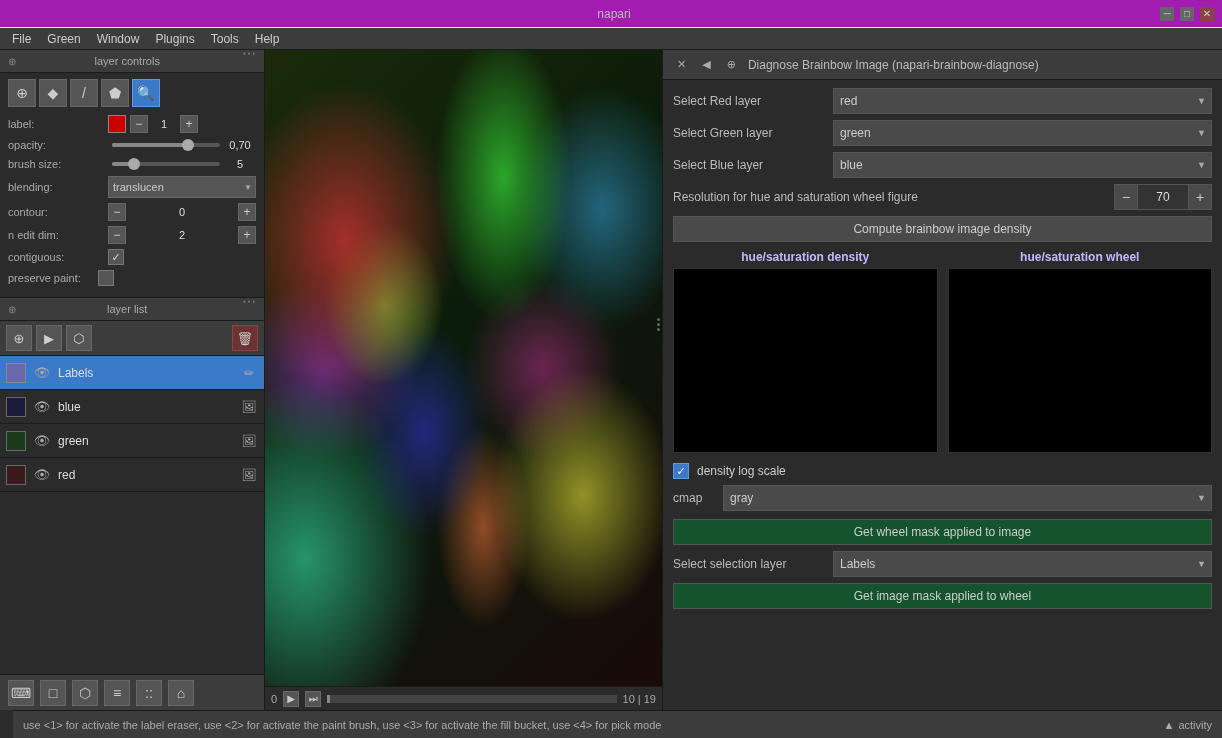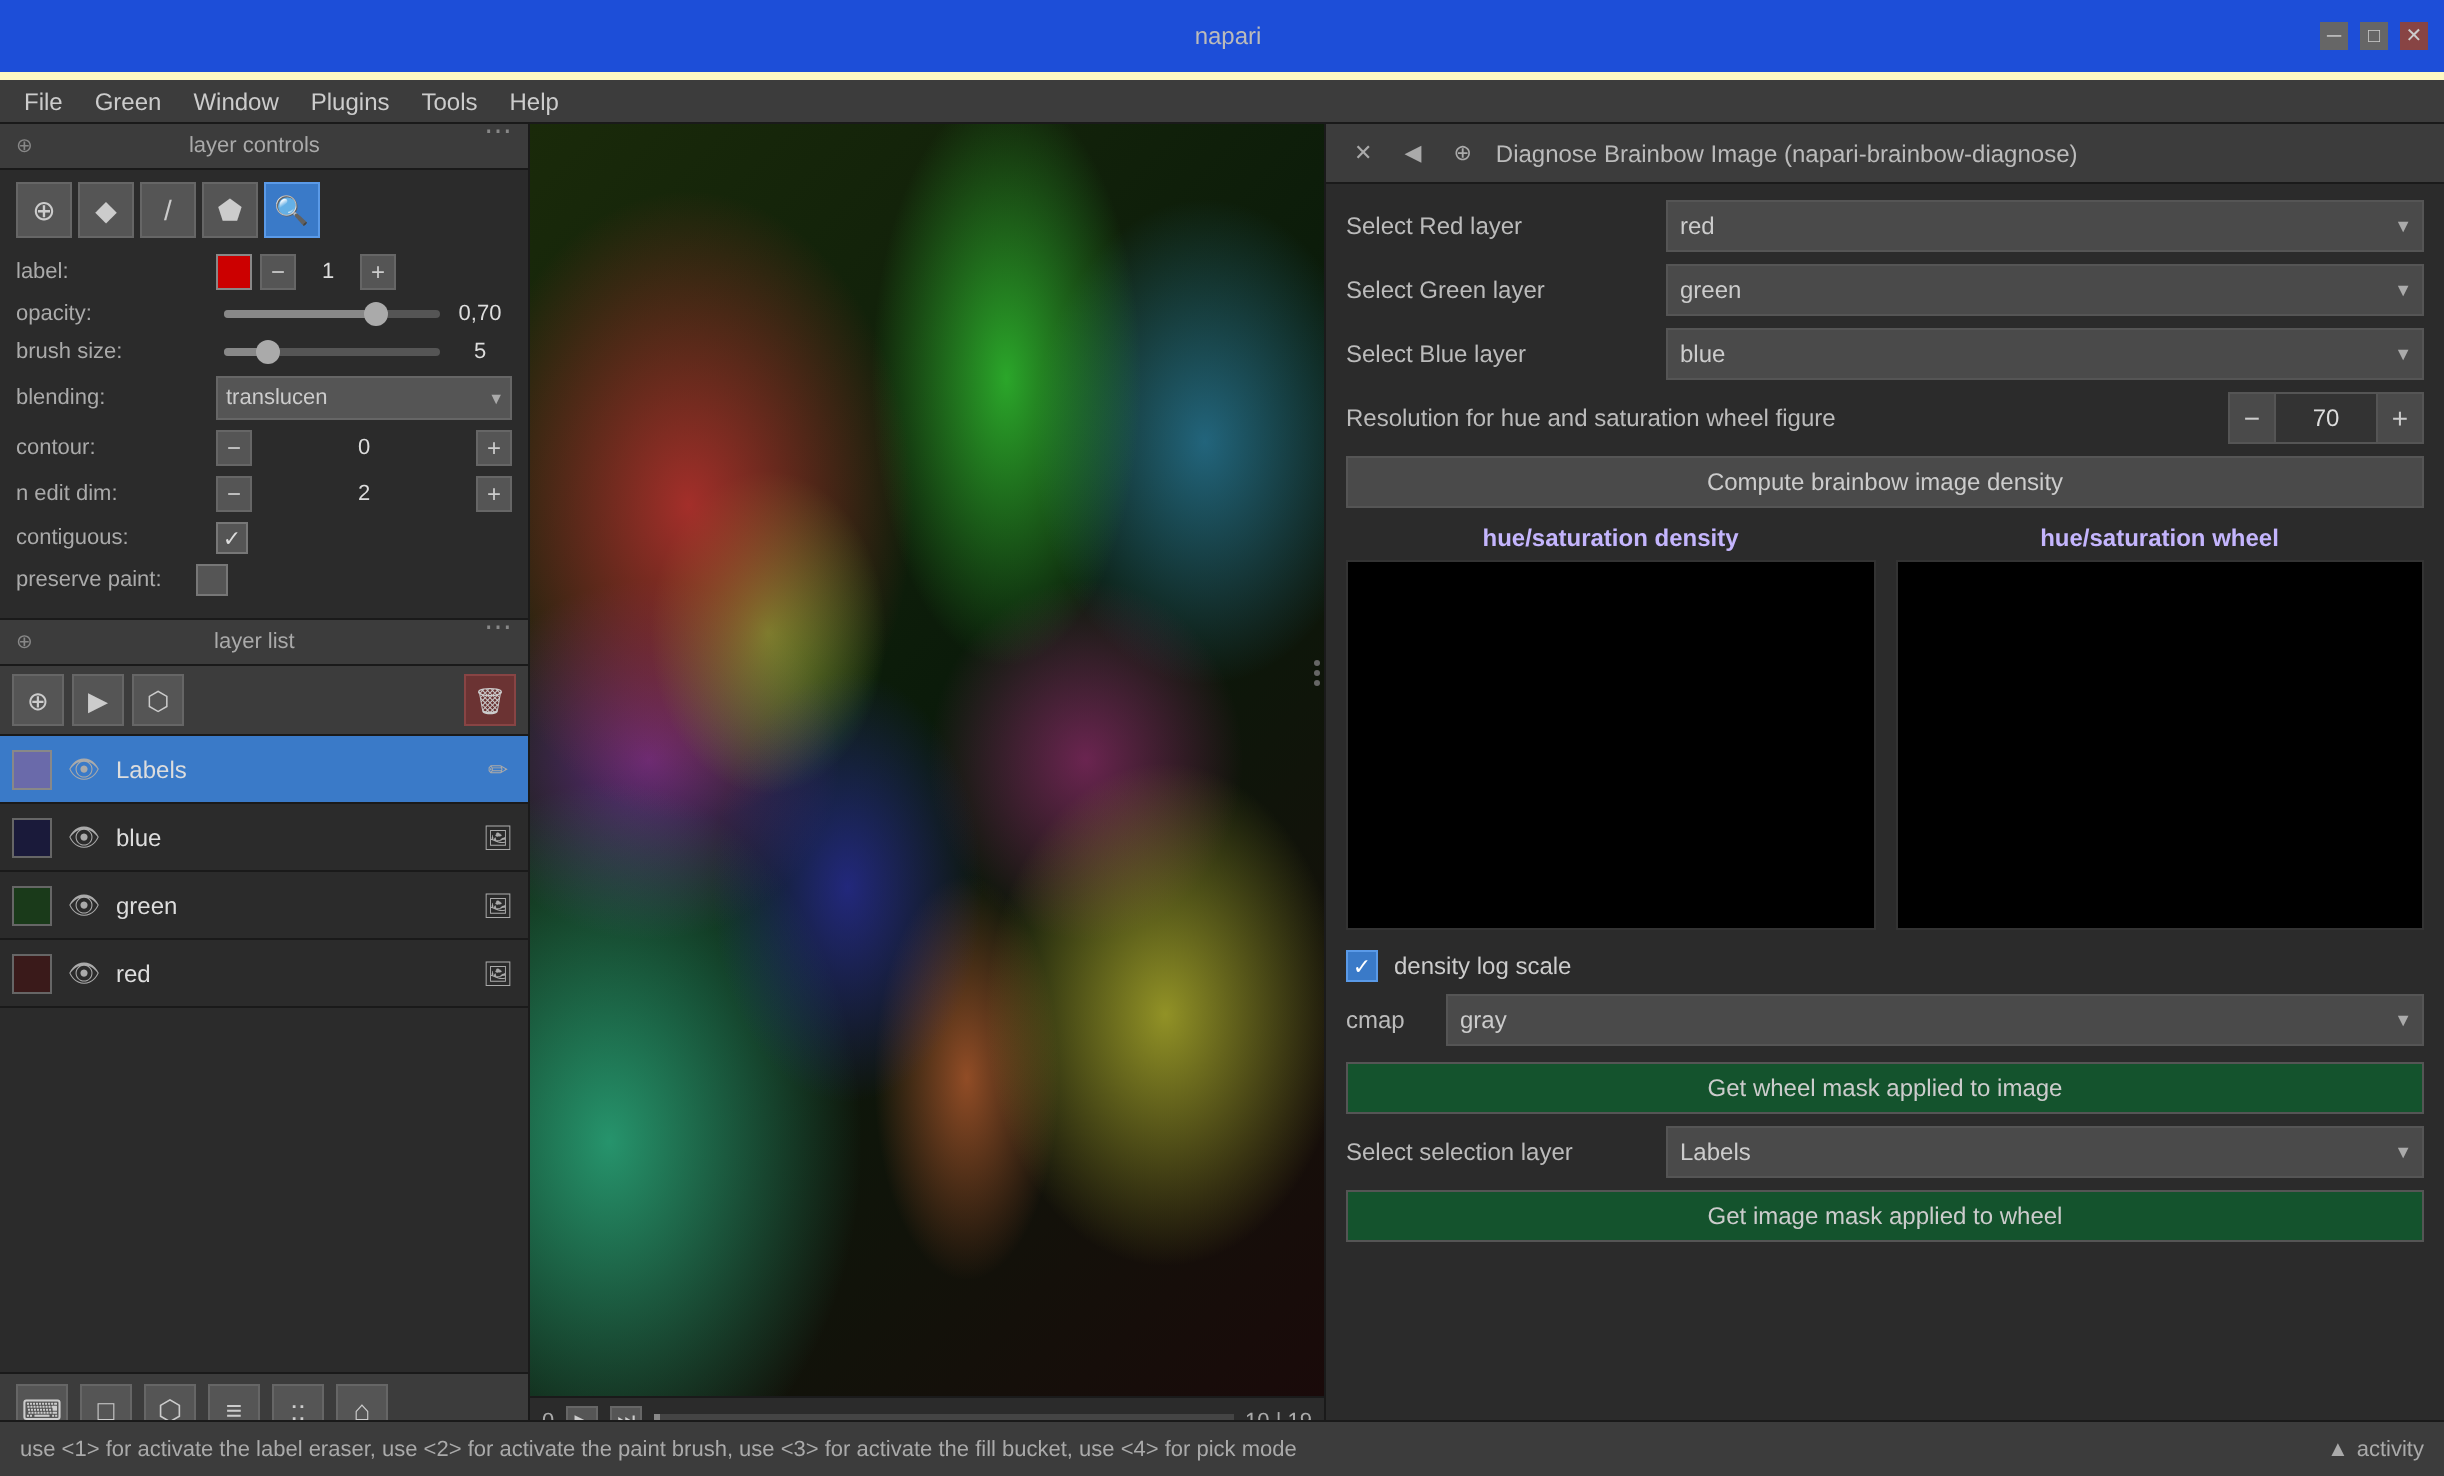--- a/index.html
+++ b/index.html
@@ -9,27 +9,27 @@
       font-family: 'Segoe UI', Arial, sans-serif;
       font-size: 12px;
       width: 1222px;
       height: 738px;
       overflow: hidden;
       position: relative;
     }
 
     
     .title-bar {
-      background: #1d4ed8;
-      height: 40px;
+      background: #a21caf;
+      height: 28px;
       display: flex;
       align-items: center;
       justify-content: space-between;
       padding: 0 8px;
-      border-bottom: 4px solid #fef9c3;
+      border-bottom: 1px solid #fef9c3;
     }
     .title-bar-title {
       flex: 1;
       text-align: center;
       font-size: 12px;
       color: #bbb;
     }
     .title-bar-buttons {
       display: flex;
       gap: 6px;
@@ -567,21 +567,21 @@
       cursor: pointer;
       font-size: 12px;
       margin-bottom: 6px;
       text-align: center;
     }
 
     
     .status-bar {
       position: absolute;
       bottom: 0;
-      left: 0;
+      left: 13px;
       right: 0;
       height: 28px;
       background: #3c3c3c;
       display: flex;
       align-items: center;
       padding: 0 10px;
       border-top: 1px solid #1a1a1a;
     }
     .status-text {
       flex: 1;

